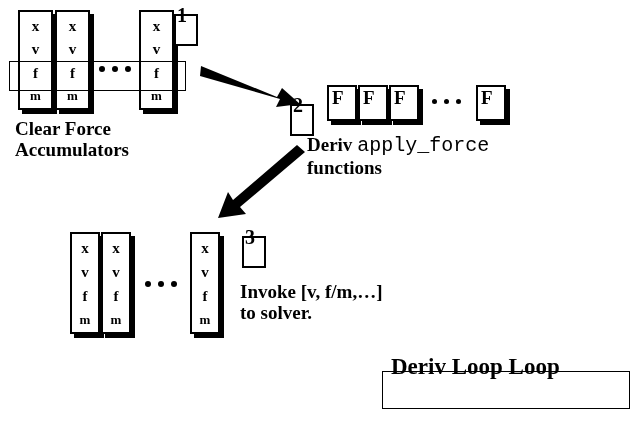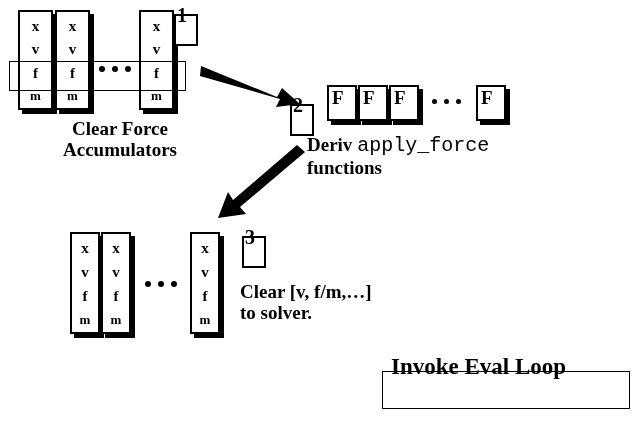--- a/index.html
+++ b/index.html
@@ -167,21 +167,21 @@
     <span class="slot">f</span>
     <span class="slot small">m</span>
   </div>
 
   <div class="clearband" style="left:9px; top:61px; width:177px; height:30px;"></div>
 
   <div class="callout" style="left:174px; top:14px; width:24px; height:32px;">
     <span class="num">1</span>
   </div>
 
-  <div class="caption" style="left:15px; top:118px; width:210px;text-align:center;">Clear Force
+  <div class="caption" style="left:15px; top:118px; width:210px;">Clear Force
 Accumulators</div>
 
   <div class="fbox" style="left:327px; top:85px; width:30px; height:36px;">
     <span class="glyph">F</span>
   </div>
   <div class="fbox" style="left:358px; top:85px; width:30px; height:36px;">
     <span class="glyph">F</span>
   </div>
   <div class="fbox" style="left:389px; top:85px; width:30px; height:36px;">
     <span class="glyph">F</span>
@@ -228,25 +228,25 @@
     <span class="slot">x</span>
     <span class="slot">v</span>
     <span class="slot">f</span>
     <span class="slot small">m</span>
   </div>
 
   <div class="callout" style="left:242px; top:236px; width:24px; height:32px;">
     <span class="num">3</span>
   </div>
 
-  <div class="caption" style="left:240px; top:281px; width:240px;">Clear [v, f/m,…]
+  <div class="caption" style="left:240px; top:281px; width:240px;">Invoke [v, f/m,…]
 to solver.</div>
 
   <div class="titlebox" style="left:382px; top:371px; width:248px; height:38px;">
-    <span class="titletext">Invoke Eval Loop</span>
+    <span class="titletext">Deriv Loop Loop</span>
   </div>
 
   <svg class="arrowlayer" viewBox="0 0 640 421">
 
     <g>
       <polygon fill="#000000" points="201,66 277,97 282,88 300,104 276,107 280,99 200,76"></polygon>
     </g>
 
     <g>
       <polygon fill="#000000" points="305,152 240,207 246,214 218,218 228,192 233,200 297,145"></polygon>

